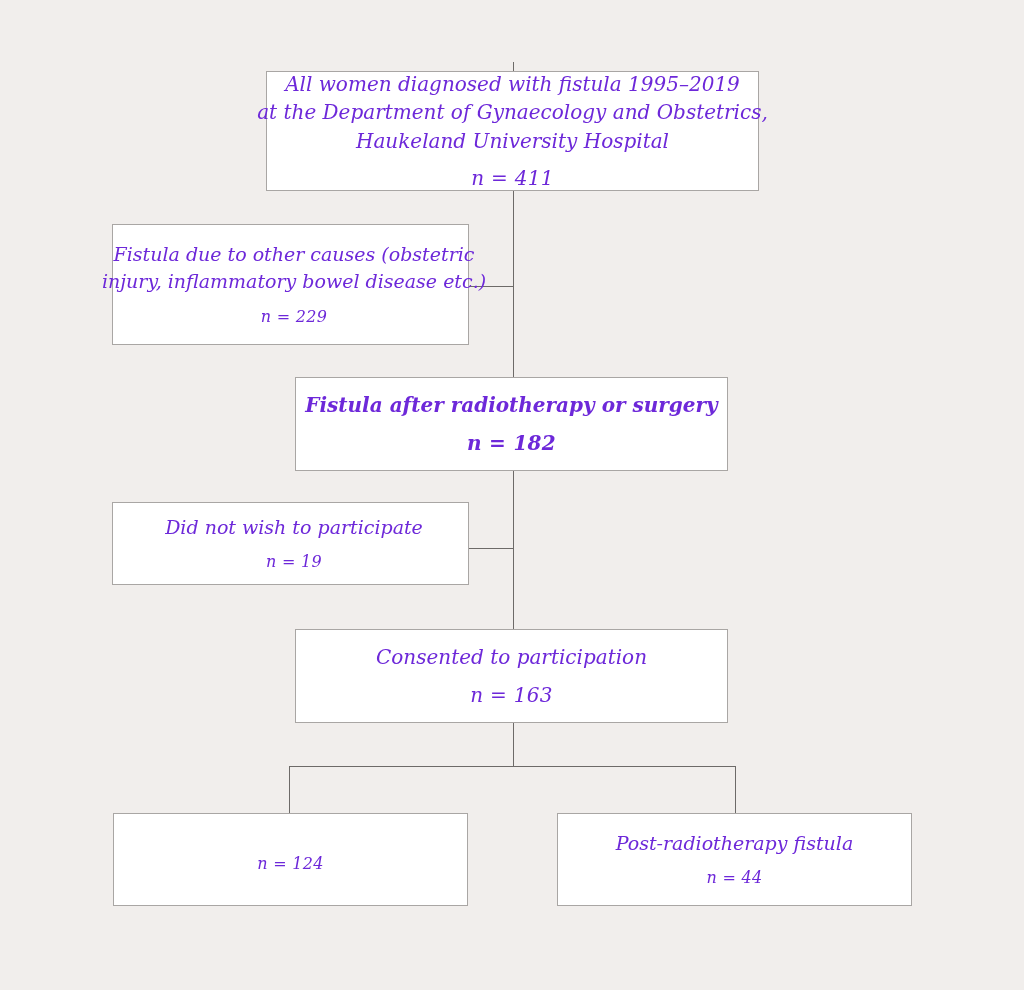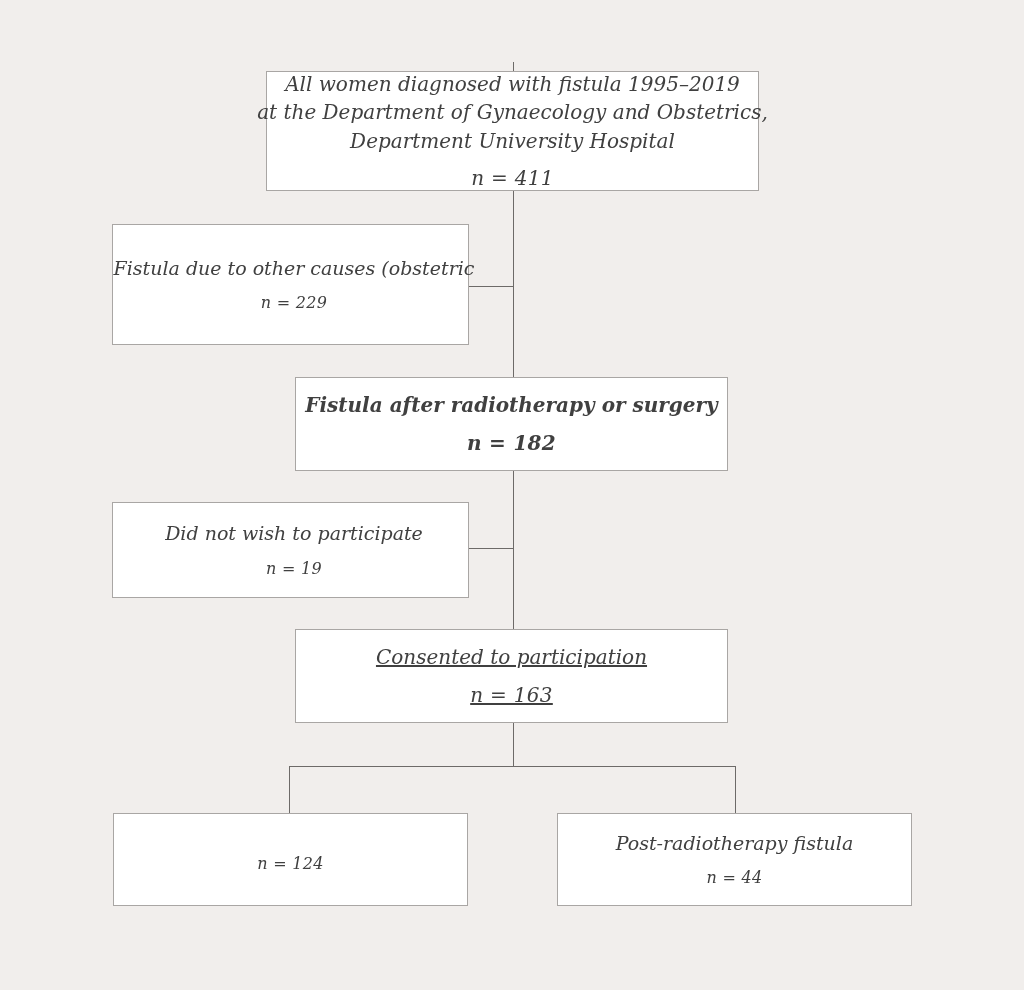--- a/index.html
+++ b/index.html
@@ -33,21 +33,21 @@
     position: absolute;
     box-sizing: border-box;
     background: #ffffff;
     border: 1px solid #a9a6a4;
     display: flex;
     flex-direction: column;
     align-items: center;
     justify-content: center;
     text-align: center;
     font-style: italic;
-    color: #404040;
+    color: #6d28d9;
     z-index: 2;
   }
   .node .ln {
     display: block;
     white-space: nowrap;
   }
   .node.main   { font-size: 20px; line-height: 1.42; }
   .node.side   { font-size: 19px; line-height: 1.45; padding-left: 7px; }
   .node.leaf   { font-size: 19px; line-height: 1.5; }
 
@@ -55,22 +55,22 @@
     margin-top: 9px;
     font-size: 16px;
     letter-spacing: 0.3px;
   }
   .node.main .count { font-size: 20px; text-align: right; }
 
   
   #node-cohort     { left: 266px; top: 71px;  width: 493px; height: 120px; }
   #node-excl-cause { left: 112px; top: 224px; width: 357px; height: 121px; }
   #node-rt-surg    { left: 295px; top: 377px; width: 433px; height: 94px; font-weight: bold;  }
-  #node-excl-decl  { left: 112px; top: 502px; width: 357px; height: 96px;  }
-  #node-consent    { left: 295px; top: 629px; width: 433px; height: 94px; text-decoration: underline;  }
+  #node-excl-decl  { left: 112px; top: 502px; width: 357px; height: 83px;  }
+  #node-consent    { left: 295px; top: 629px; width: 433px; height: 94px;  }
   #node-postsurg   { left: 113px; top: 813px; width: 355px; height: 93px;  }
   #node-postrt     { left: 557px; top: 813px; width: 355px; height: 93px;  }
 
   
   #trunk-a  { left: 513px; top: 62px;  height: 20px; }   
   #trunk-b  { left: 513px; top: 190px; height: 188px; }  
   #branch-a { left: 469px; top: 286px; width: 45px; }    
   #trunk-c  { left: 513px; top: 470px; height: 160px; }  
   #branch-b { left: 469px; top: 548px; width: 45px; }    
   #trunk-d  { left: 513px; top: 722px; height: 45px; }   
@@ -89,26 +89,27 @@
   <div class="line v" id="trunk-c"></div>
   <div class="line h" id="branch-b"></div>
   <div class="line v" id="trunk-d"></div>
   <div class="line h" id="split-bar"></div>
   <div class="line v" id="drop-l"></div>
   <div class="line v" id="drop-r"></div>
 
   <div class="node main" id="node-cohort">
     <span class="ln">All women diagnosed with fistula 1995–2019</span>
     <span class="ln">at the Department of Gynaecology and Obstetrics,</span>
-    <span class="ln">Department University Hospital</span>
+    <span class="ln">Haukeland University Hospital</span>
     <span class="ln count">n = 411</span>
   </div>
 
   <div class="node side" id="node-excl-cause">
     <span class="ln">Fistula due to other causes (obstetric</span>
+    <span class="ln">injury, inflammatory bowel disease etc.)</span>
     <span class="ln count">n = 229</span>
   </div>
 
   <div class="node main" id="node-rt-surg">
     <span class="ln">Fistula after radiotherapy or surgery</span>
     <span class="ln count">n = 182</span>
   </div>
 
   <div class="node side" id="node-excl-decl">
     <span class="ln">Did not wish to participate</span>

